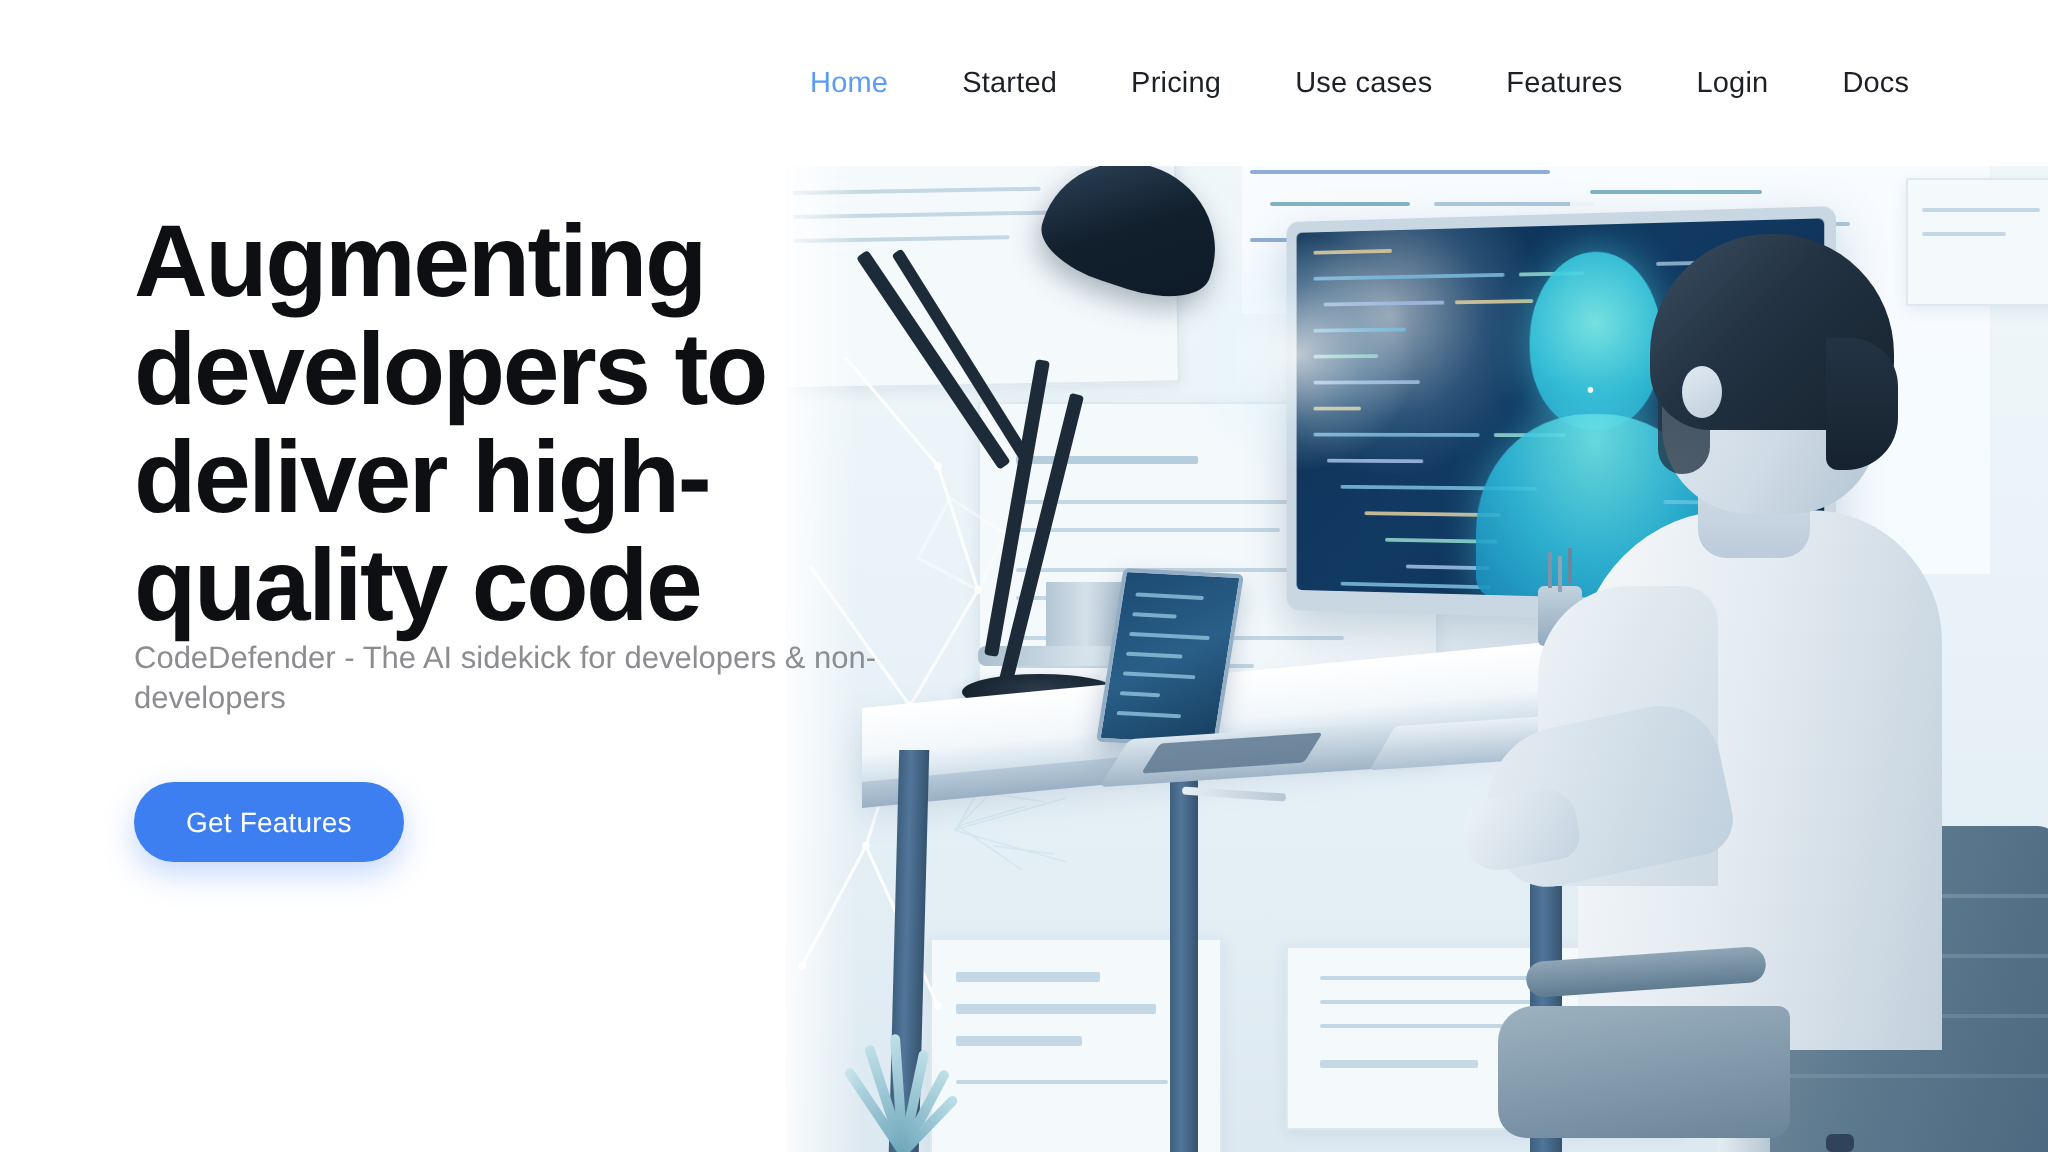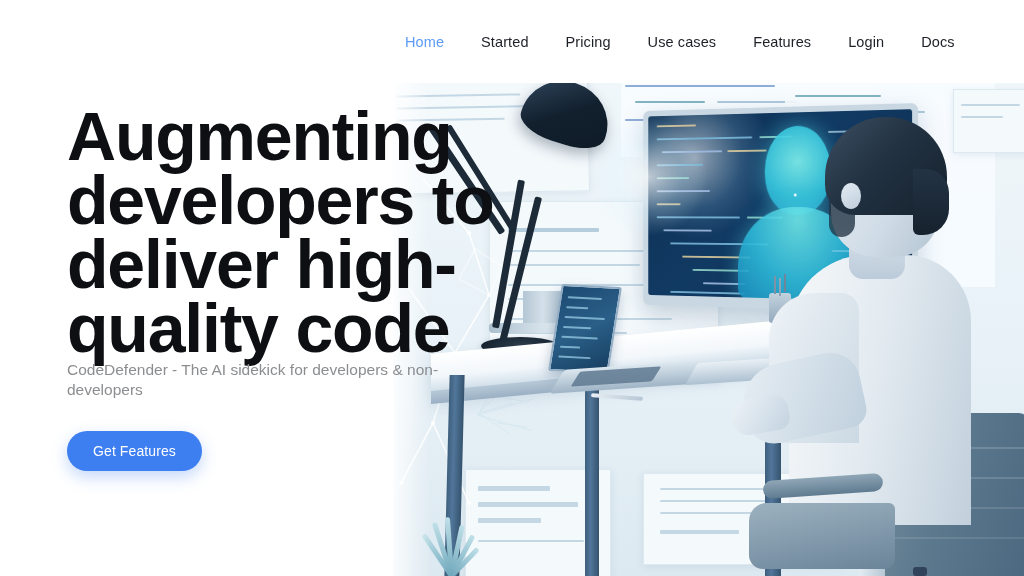--- a/index.html
+++ b/index.html
@@ -67,22 +67,22 @@
   
   .hero-text {
     position: absolute;
     left: 67px;
     top: 104px;
     width: 430px;
     z-index: 30;
   }
 
   .headline {
-    font-size: 68px;
-    line-height: 64px;
+    font-size: 51px;
+    line-height: 54px;
     font-weight: 700;
     letter-spacing: -1.2px;
     color: #0d0f12;
     width: 430px;
   }
 
   .subhead {
     font-size: 15.5px;
     line-height: 19.5px;
     color: #8b8d90;

